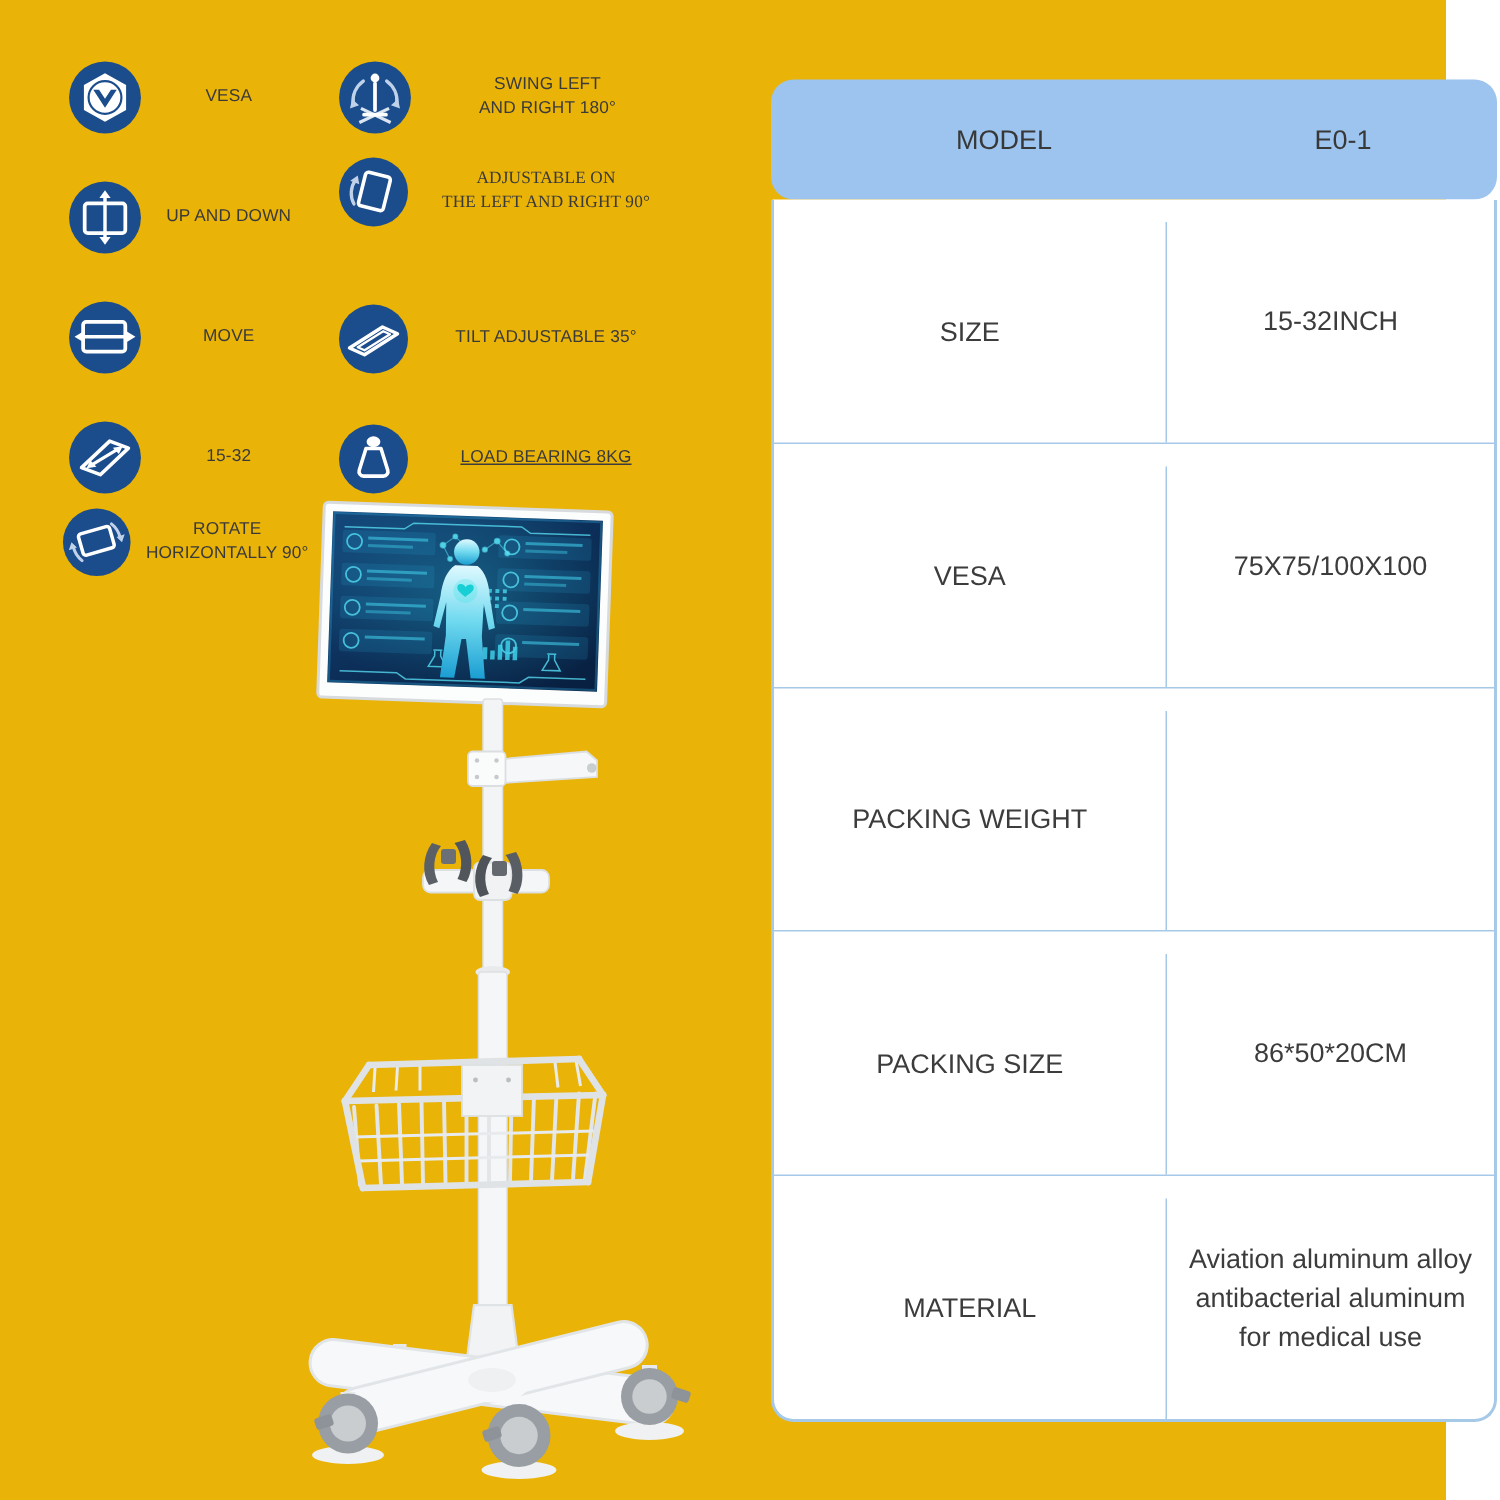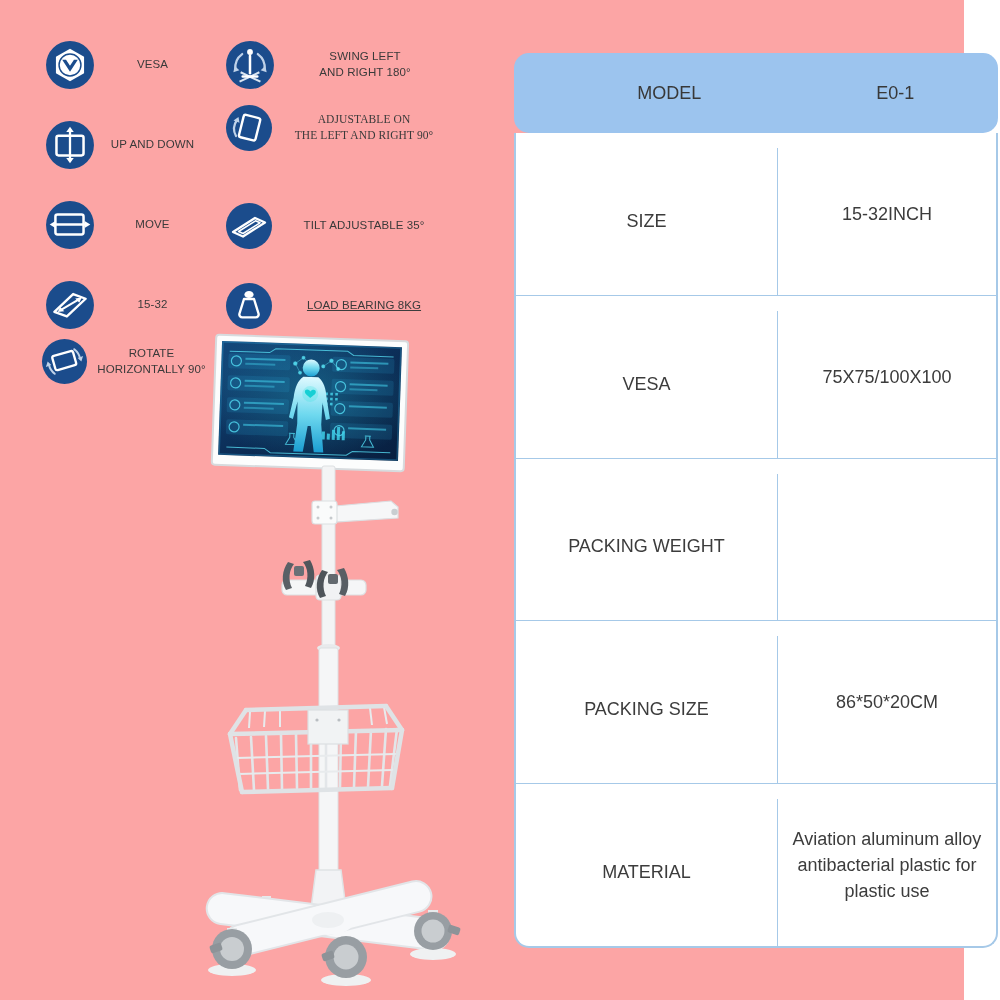--- a/index.html
+++ b/index.html
@@ -5,21 +5,21 @@
   :root{
     --icon-blue:#1b4c8c;
     --icon-accent:#bfd2e9;
     --header-blue:#9cc4ee;
     --table-border:#a6c9e8;
     --text:#3d3d3d;
   }
   *{margin:0;padding:0;box-sizing:border-box;}
   html,body{width:1000px;height:1000px;background:#ffffff;overflow:hidden;}
   body{font-family:"Liberation Sans", sans-serif;color:var(--text);position:relative;}
-  #canvas{position:absolute;inset:0;width:964px;height:1000px;background:#fca5a5;}
+  #canvas{position:absolute;inset:0;width:964px;height:1000px;background:#eab308;}
 
   
   .feature{position:absolute;display:flex;align-items:center;}
   .f-icon{flex:0 0 auto;display:block;line-height:0;}
   .f-label{flex:1;text-align:center;font-size:11.5px;line-height:1.35;color:#3a3a3a;
            white-space:pre-line;letter-spacing:.1px;}
 
   
   .spec-table{position:absolute;left:514px;top:53px;width:484px;}
   .spec-header{height:80px;background:var(--header-blue);border-radius:15px;
@@ -428,18 +428,18 @@
       </div>
       <div class="spec-row">
         <div class="cell cell-label">PACKING WEIGHT</div>
       </div>
       <div class="spec-row">
         <div class="cell cell-label">PACKING SIZE</div>
         <div class="cell cell-value">86*50*20CM</div>
       </div>
       <div class="spec-row">
         <div class="cell cell-label">MATERIAL</div>
-        <div class="cell cell-value">Aviation aluminum alloy antibacterial plastic for plastic use</div>
+        <div class="cell cell-value">Aviation aluminum alloy antibacterial aluminum for medical use</div>
       </div>
     </div>
   </div>
 
 </div>
 
 </body></html>

